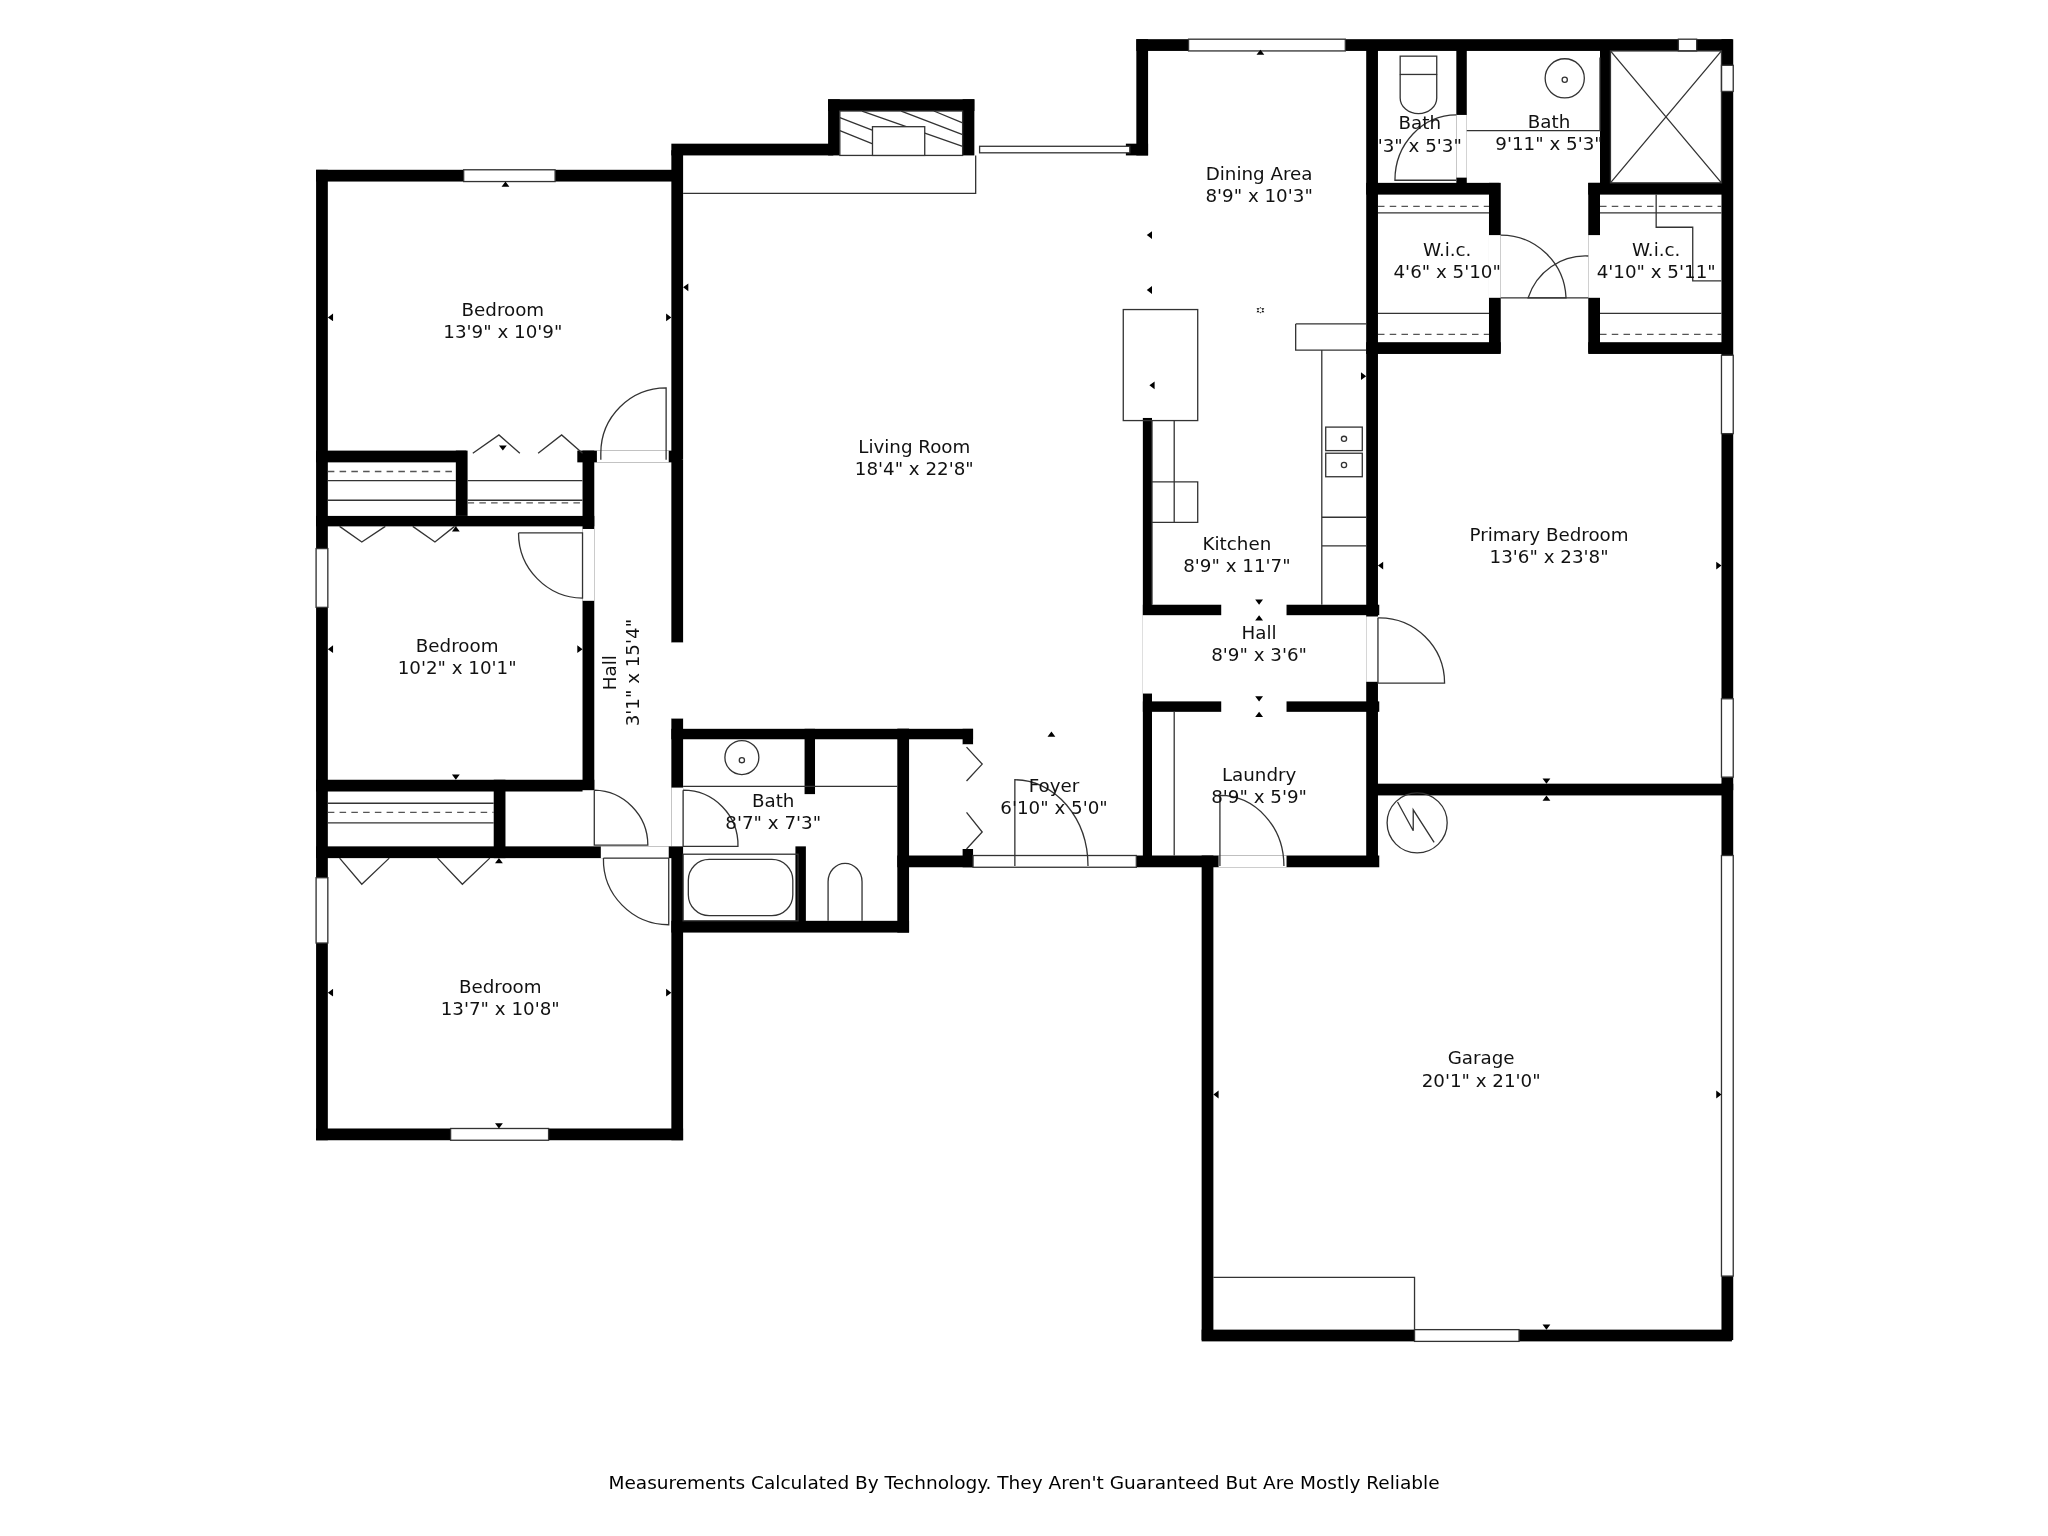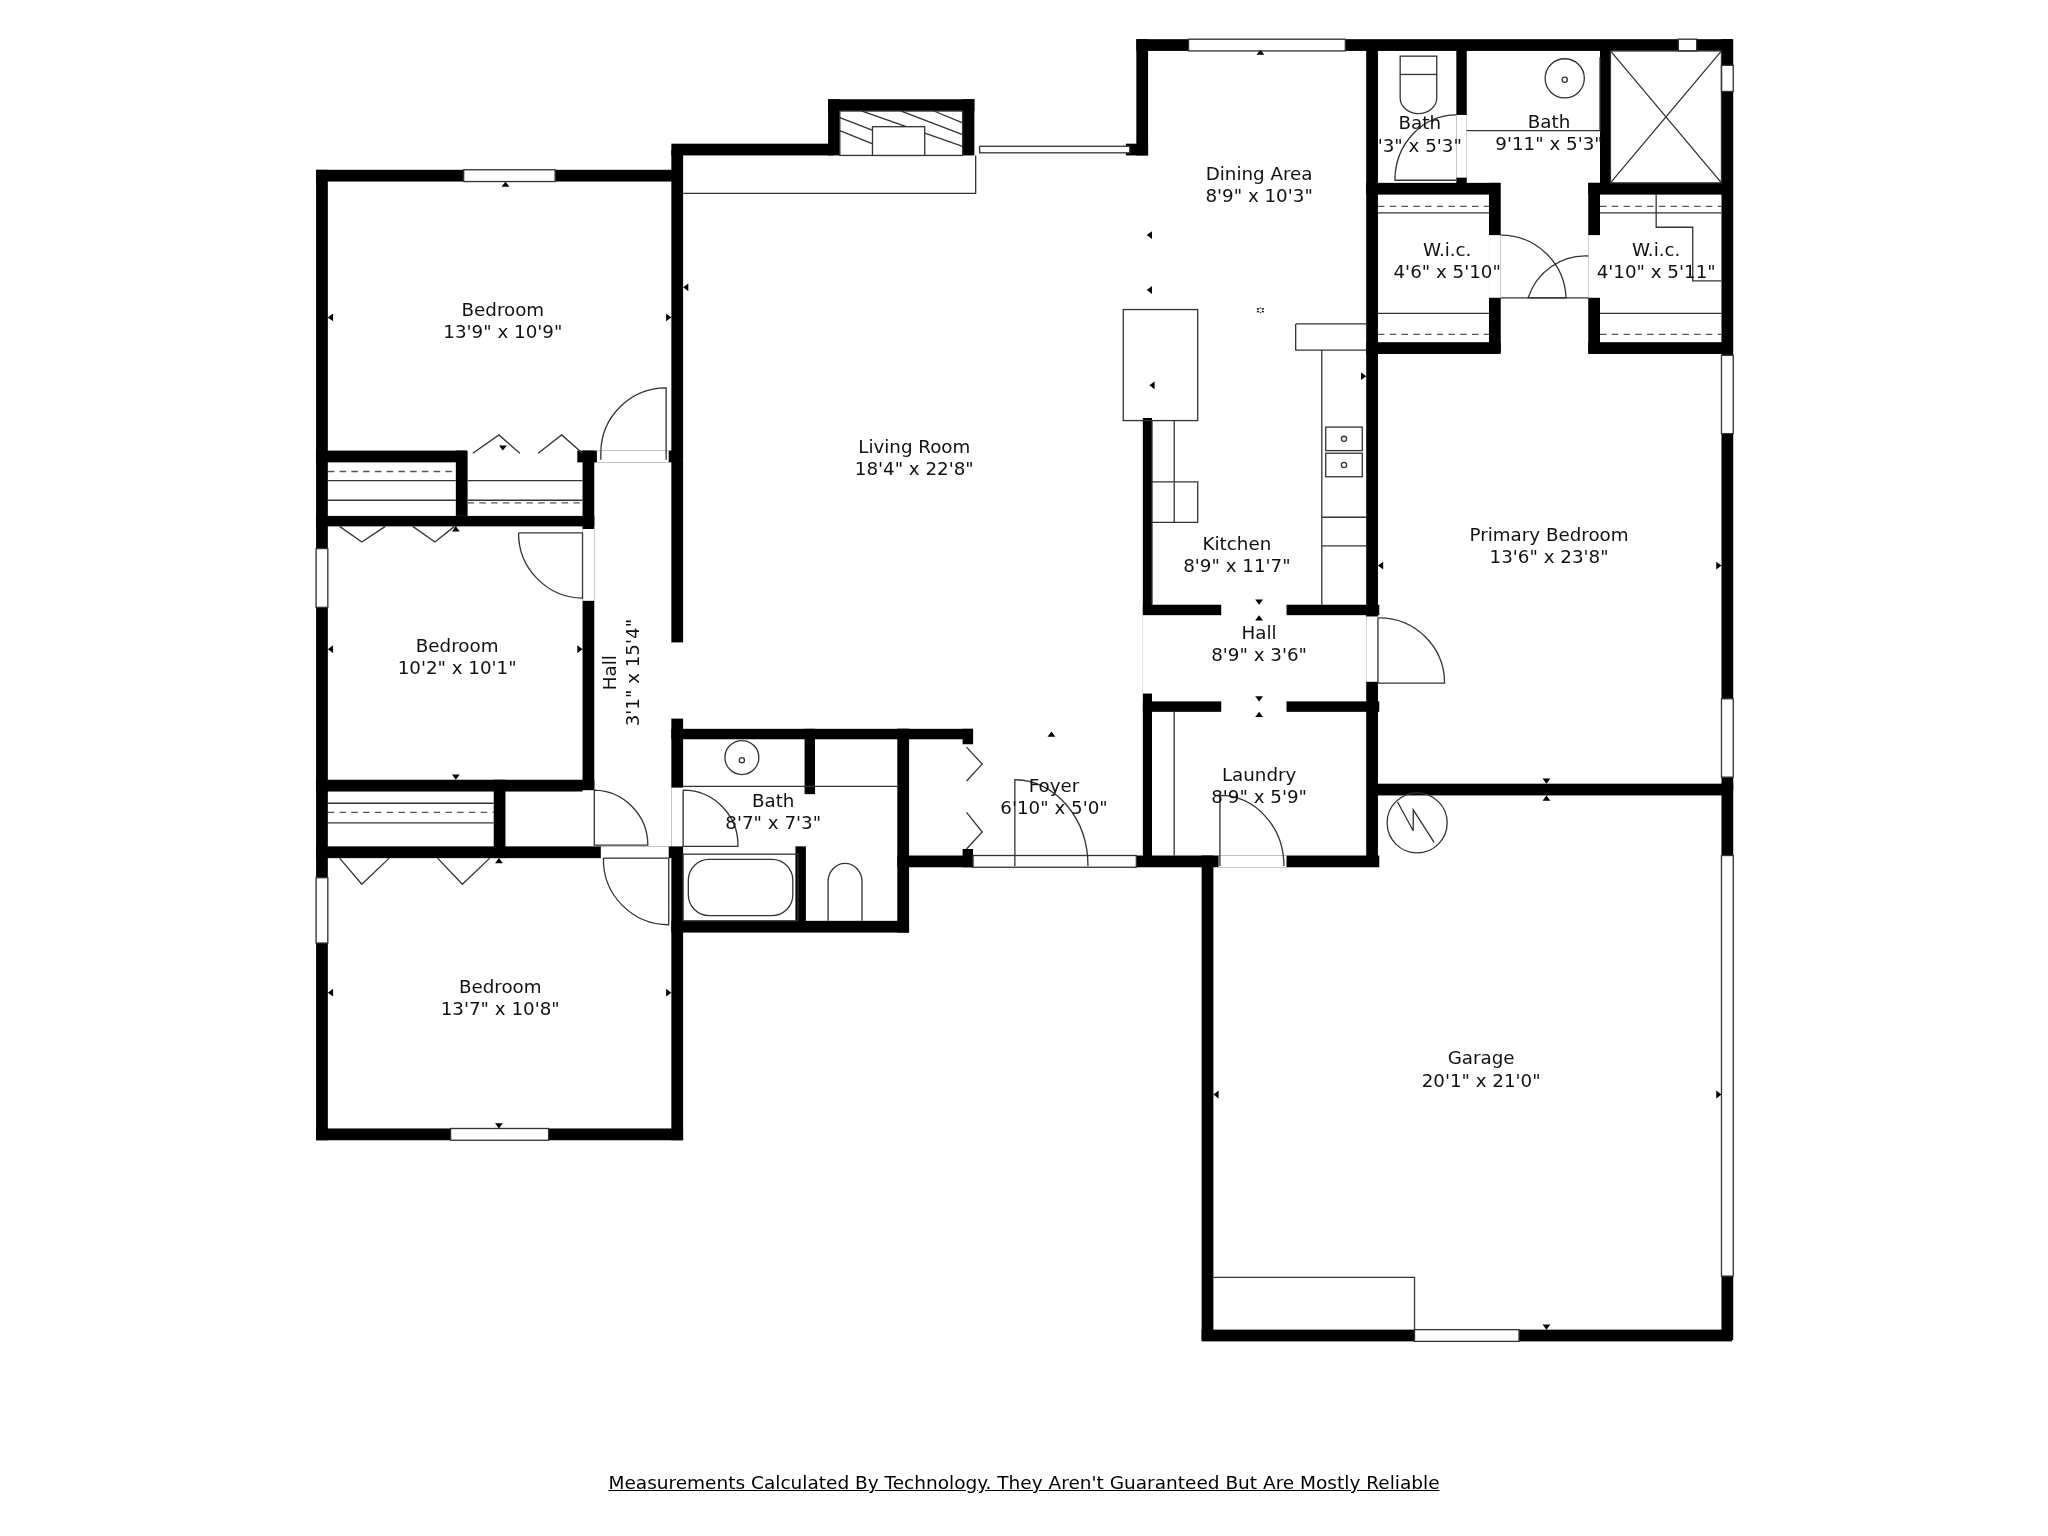--- a/index.html
+++ b/index.html
@@ -6,21 +6,21 @@
   body { width: 2048px; height: 1536px; overflow: hidden; position: relative; }
   #plan { position: absolute; left: 0; top: 0; width: 2048px; height: 1536px; }
   .wall { fill: #000000; }
   .thin { fill: none; stroke: #333333; stroke-width: 1; }
   .win { fill: #ffffff; stroke: #333333; stroke-width: 1; }
   .dash { fill: none; stroke: #555555; stroke-width: 1; stroke-dasharray: 5 4; }
   .gap { fill: #ffffff; }
   .marker { fill: #000000; }
   .room-label { font-family: "DejaVu Sans", sans-serif; font-size: 14px; fill: #111111; text-anchor: middle; }
   .footer { position: absolute; left: 0; width: 2048px; top: 1472px; text-align: center;
-            font-family: "DejaVu Sans", sans-serif; font-size: 18.5px; color: #000000; text-decoration: underline; }
+            font-family: "DejaVu Sans", sans-serif; font-size: 18.5px; color: #000000; }
 </style>
 </head>
 <body>
 
 <svg id="plan" viewBox="0 0 1568 1176" xmlns="http://www.w3.org/2000/svg">
 
   <g>
 
     <rect class="wall" x="242" y="130" width="280" height="9"></rect>
     <rect class="wall" x="242" y="130" width="9" height="743"></rect>

